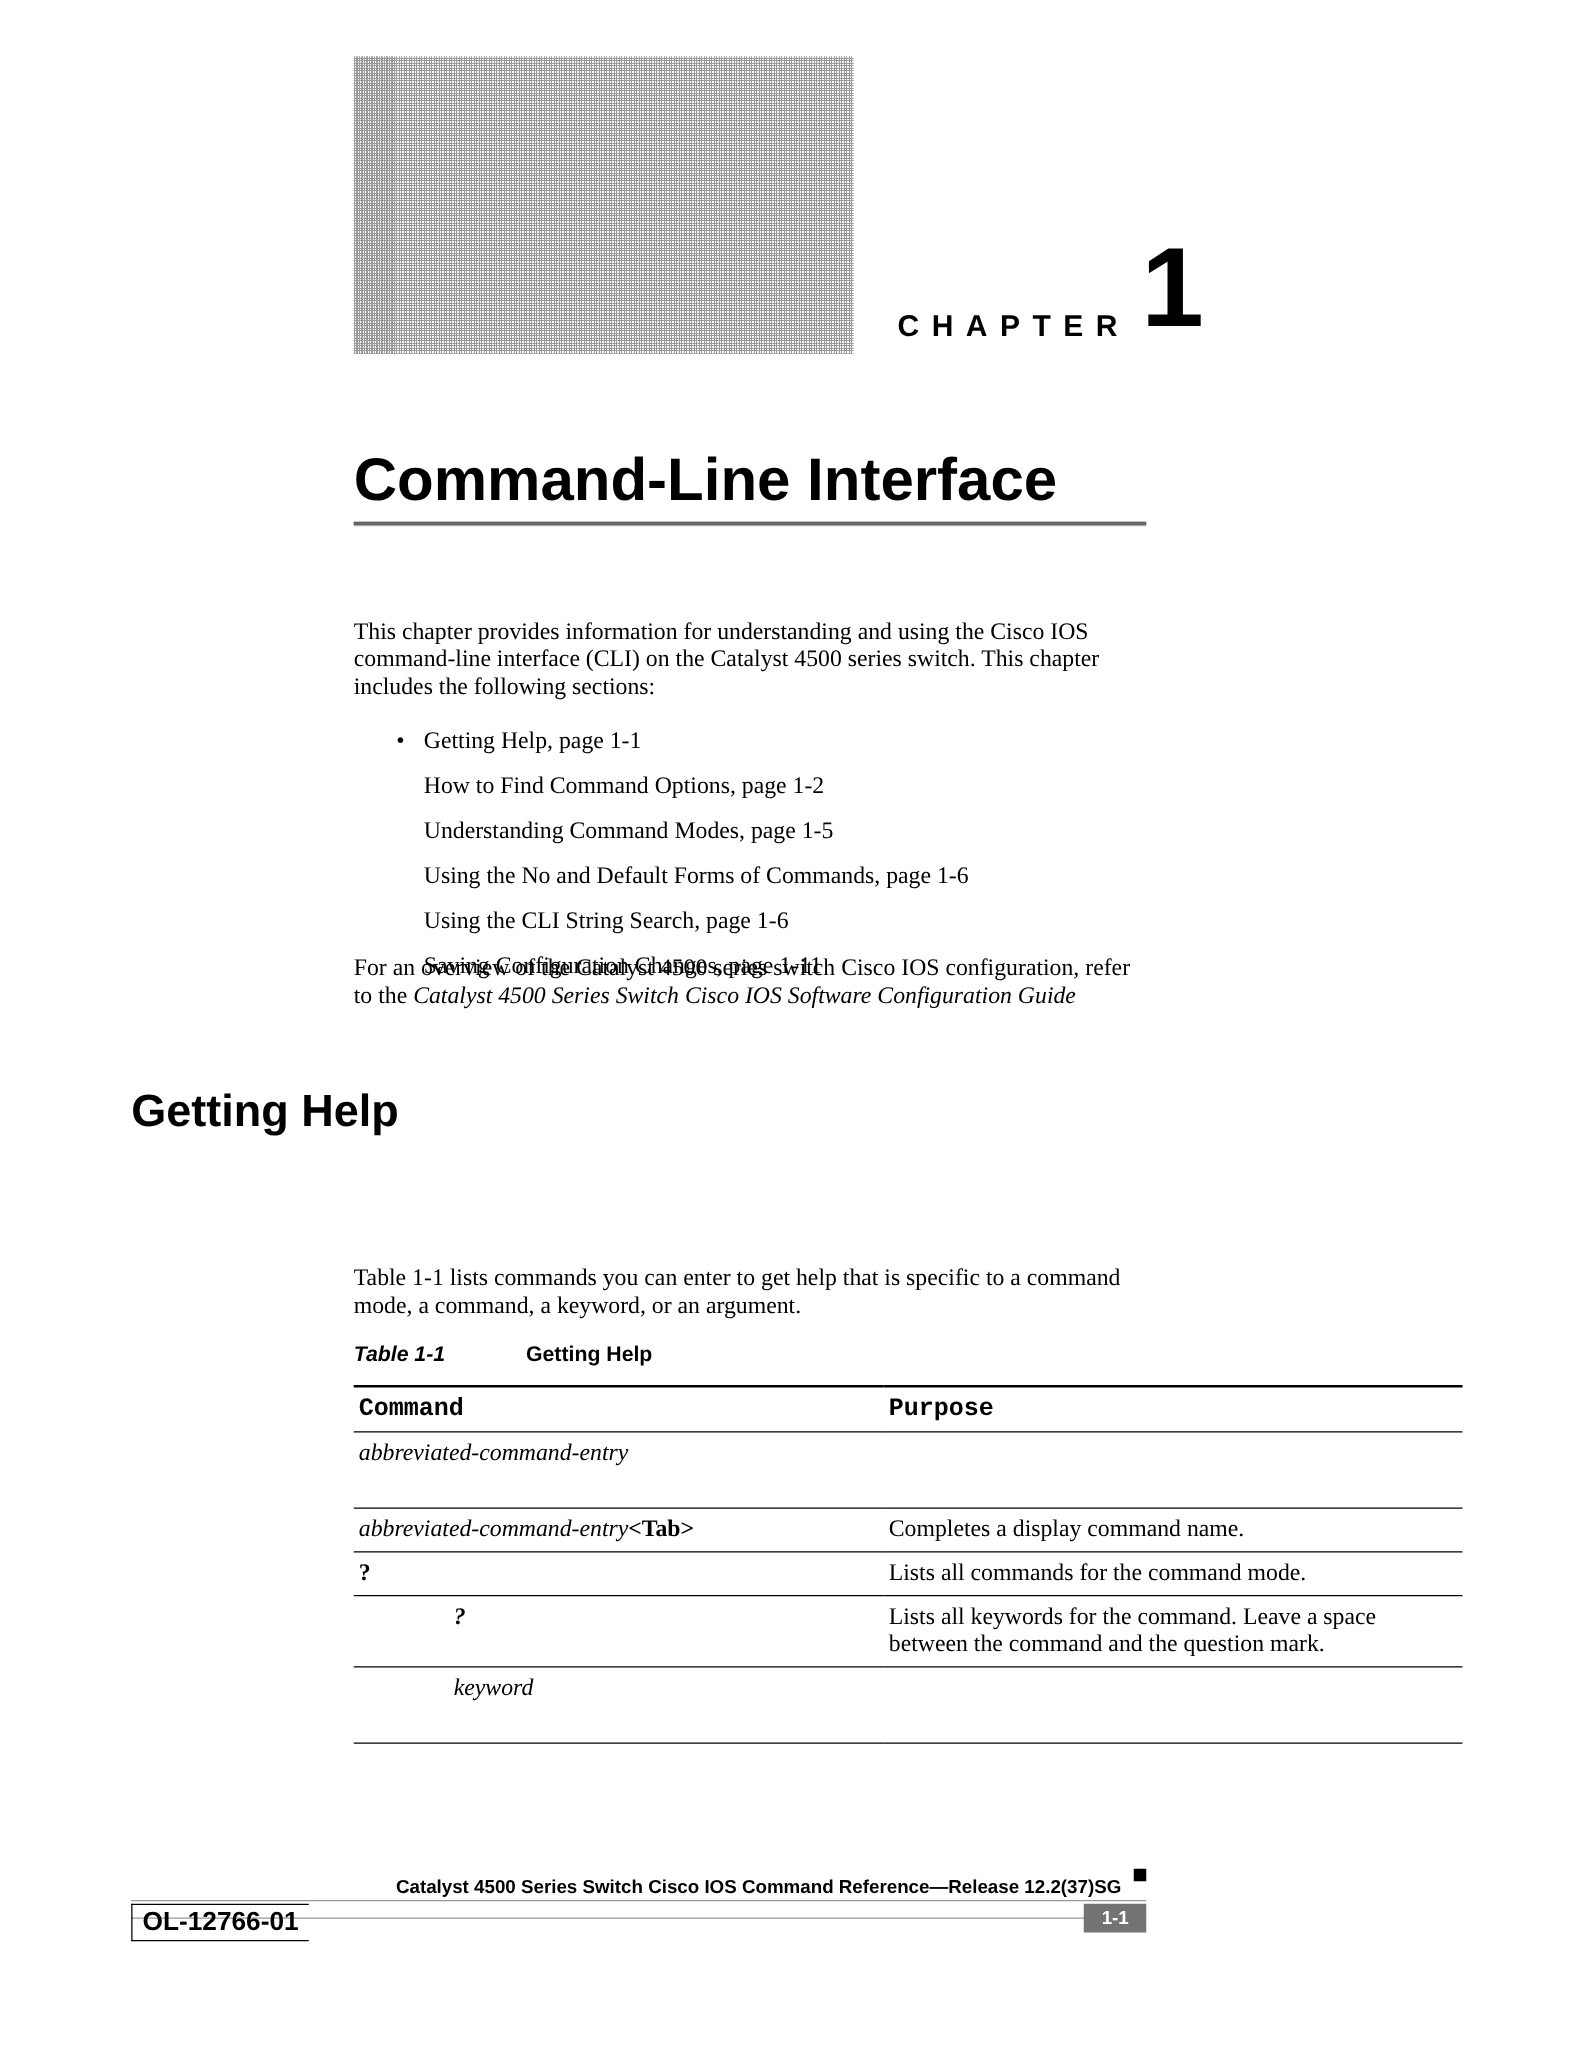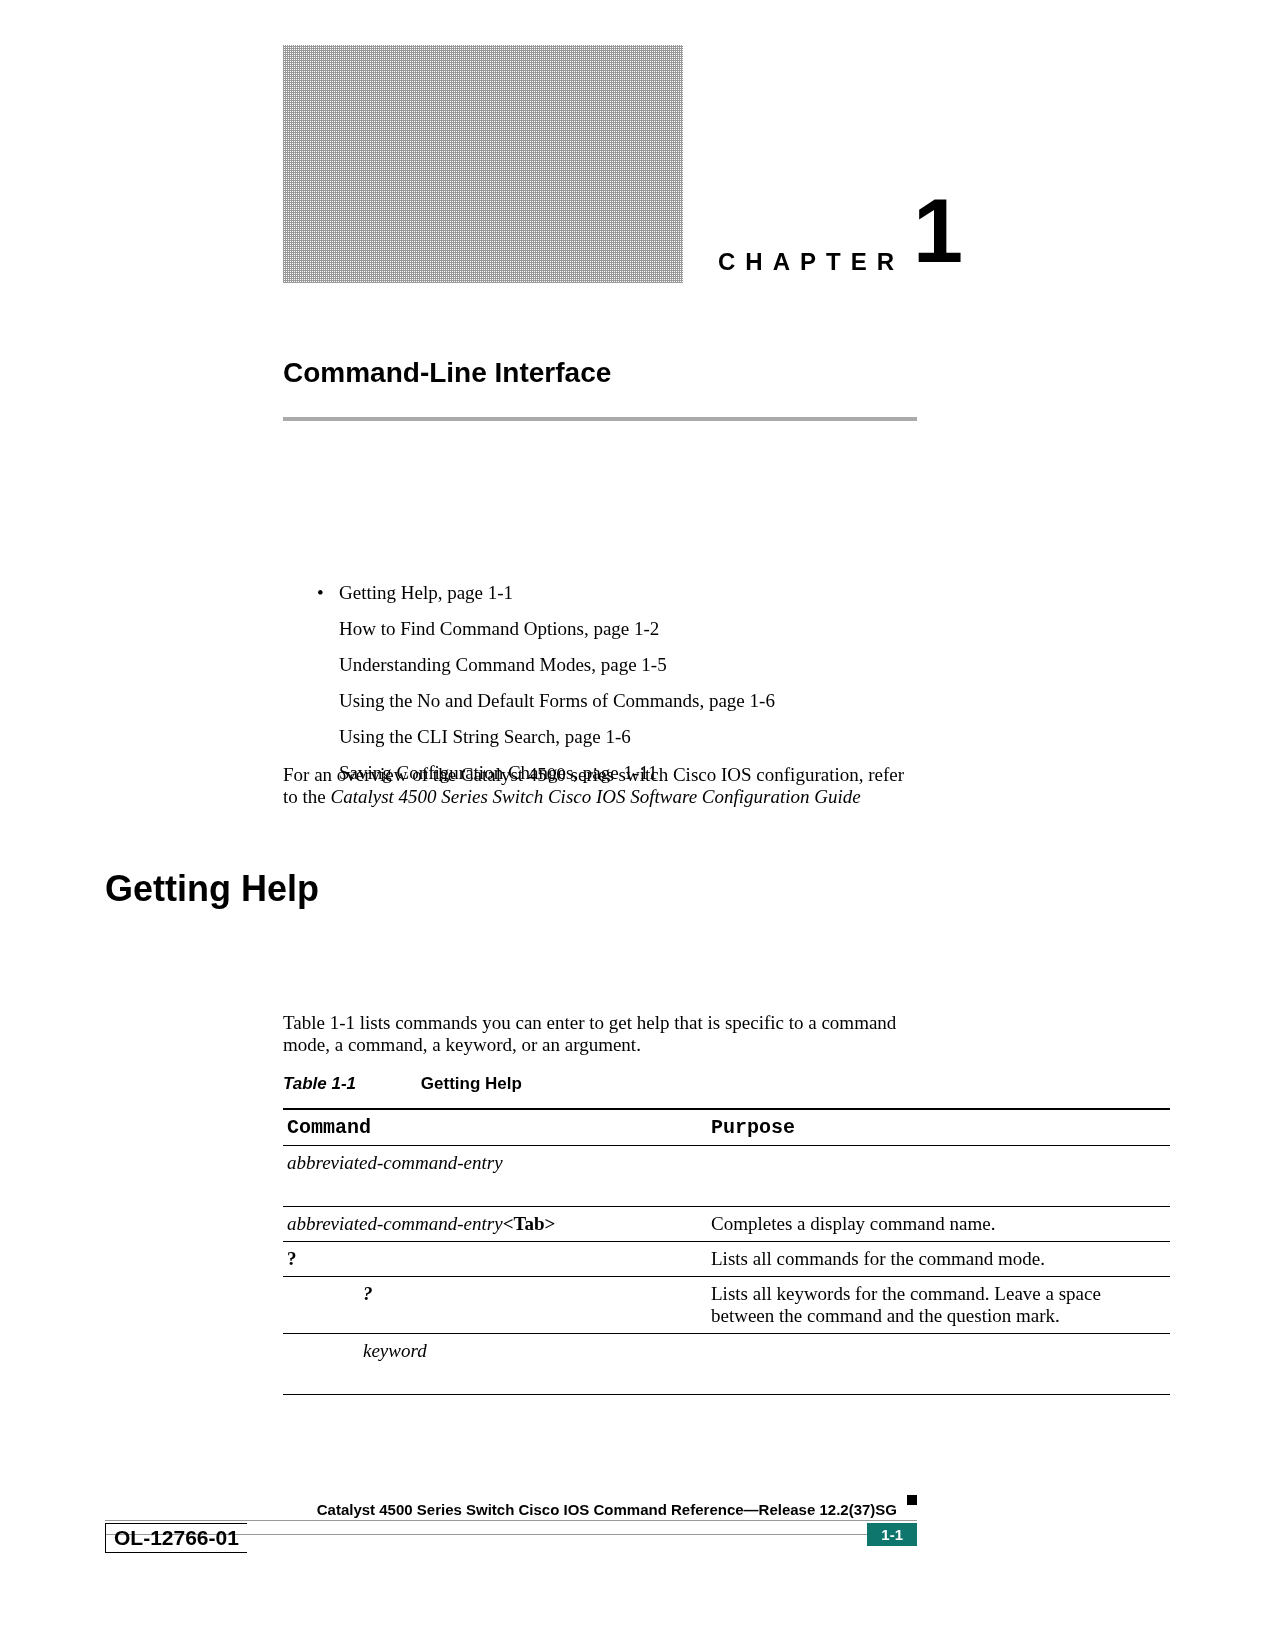--- a/index.html
+++ b/index.html
@@ -45,21 +45,21 @@
     font-weight: 900;
     font-size: 90px;
     line-height: 1;
   }
   .title {
     position: absolute;
     top: 357px;
     left: 283px;
     font-family: Arial, Helvetica, sans-serif;
     font-weight: bold;
-    font-size: 28px;
+    font-size: 48px;
     color: #000;
   }
   .title-rule {
     position: absolute;
     top: 417px;
     left: 283px;
     right: 105px;
     height: 4px;
     background-image: repeating-linear-gradient(0deg, #666 0px, #666 0.5px, transparent 0.5px, transparent 1px);
     background-color: #aaa;
@@ -164,21 +164,21 @@
     font-family: Arial, Helvetica, sans-serif;
     font-weight: bold;
     font-size: 21px;
     padding: 2px 8px;
     border: 1px solid #000;
     border-right: none;
   }
   .footer-bar-right {
     position: absolute;
     right: 0;
-    background: #0f766e;
+    background: #737373;
     color: #fff;
     font-family: Arial, Helvetica, sans-serif;
     font-weight: bold;
     font-size: 15px;
     padding: 3px 14px;
   }
   .footer-marker {
     position: absolute;
     right: 0;
     top: -28px;
@@ -198,20 +198,21 @@
 <body>
 
 <div class="page">
   <div class="gray-box"></div>
   <div class="chapter-label">CHAPTER</div>
   <div class="chapter-number">1</div>
 
   <div class="title">Command-Line Interface</div>
   <div class="title-rule"></div>
 
+  <div class="body-block intro-para">This chapter provides information for understanding and using the Cisco IOS command-line interface (CLI) on the Catalyst 4500 series switch. This chapter includes the following sections:</div>
 
   <ul class="body-block toc-list">
     <li class="bulleted">Getting Help, page 1-1</li>
     <li>How to Find Command Options, page 1-2</li>
     <li>Understanding Command Modes, page 1-5</li>
     <li>Using the No and Default Forms of Commands, page 1-6</li>
     <li>Using the CLI String Search, page 1-6</li>
     <li>Saving Configuration Changes, page 1-11</li>
   </ul>
 

